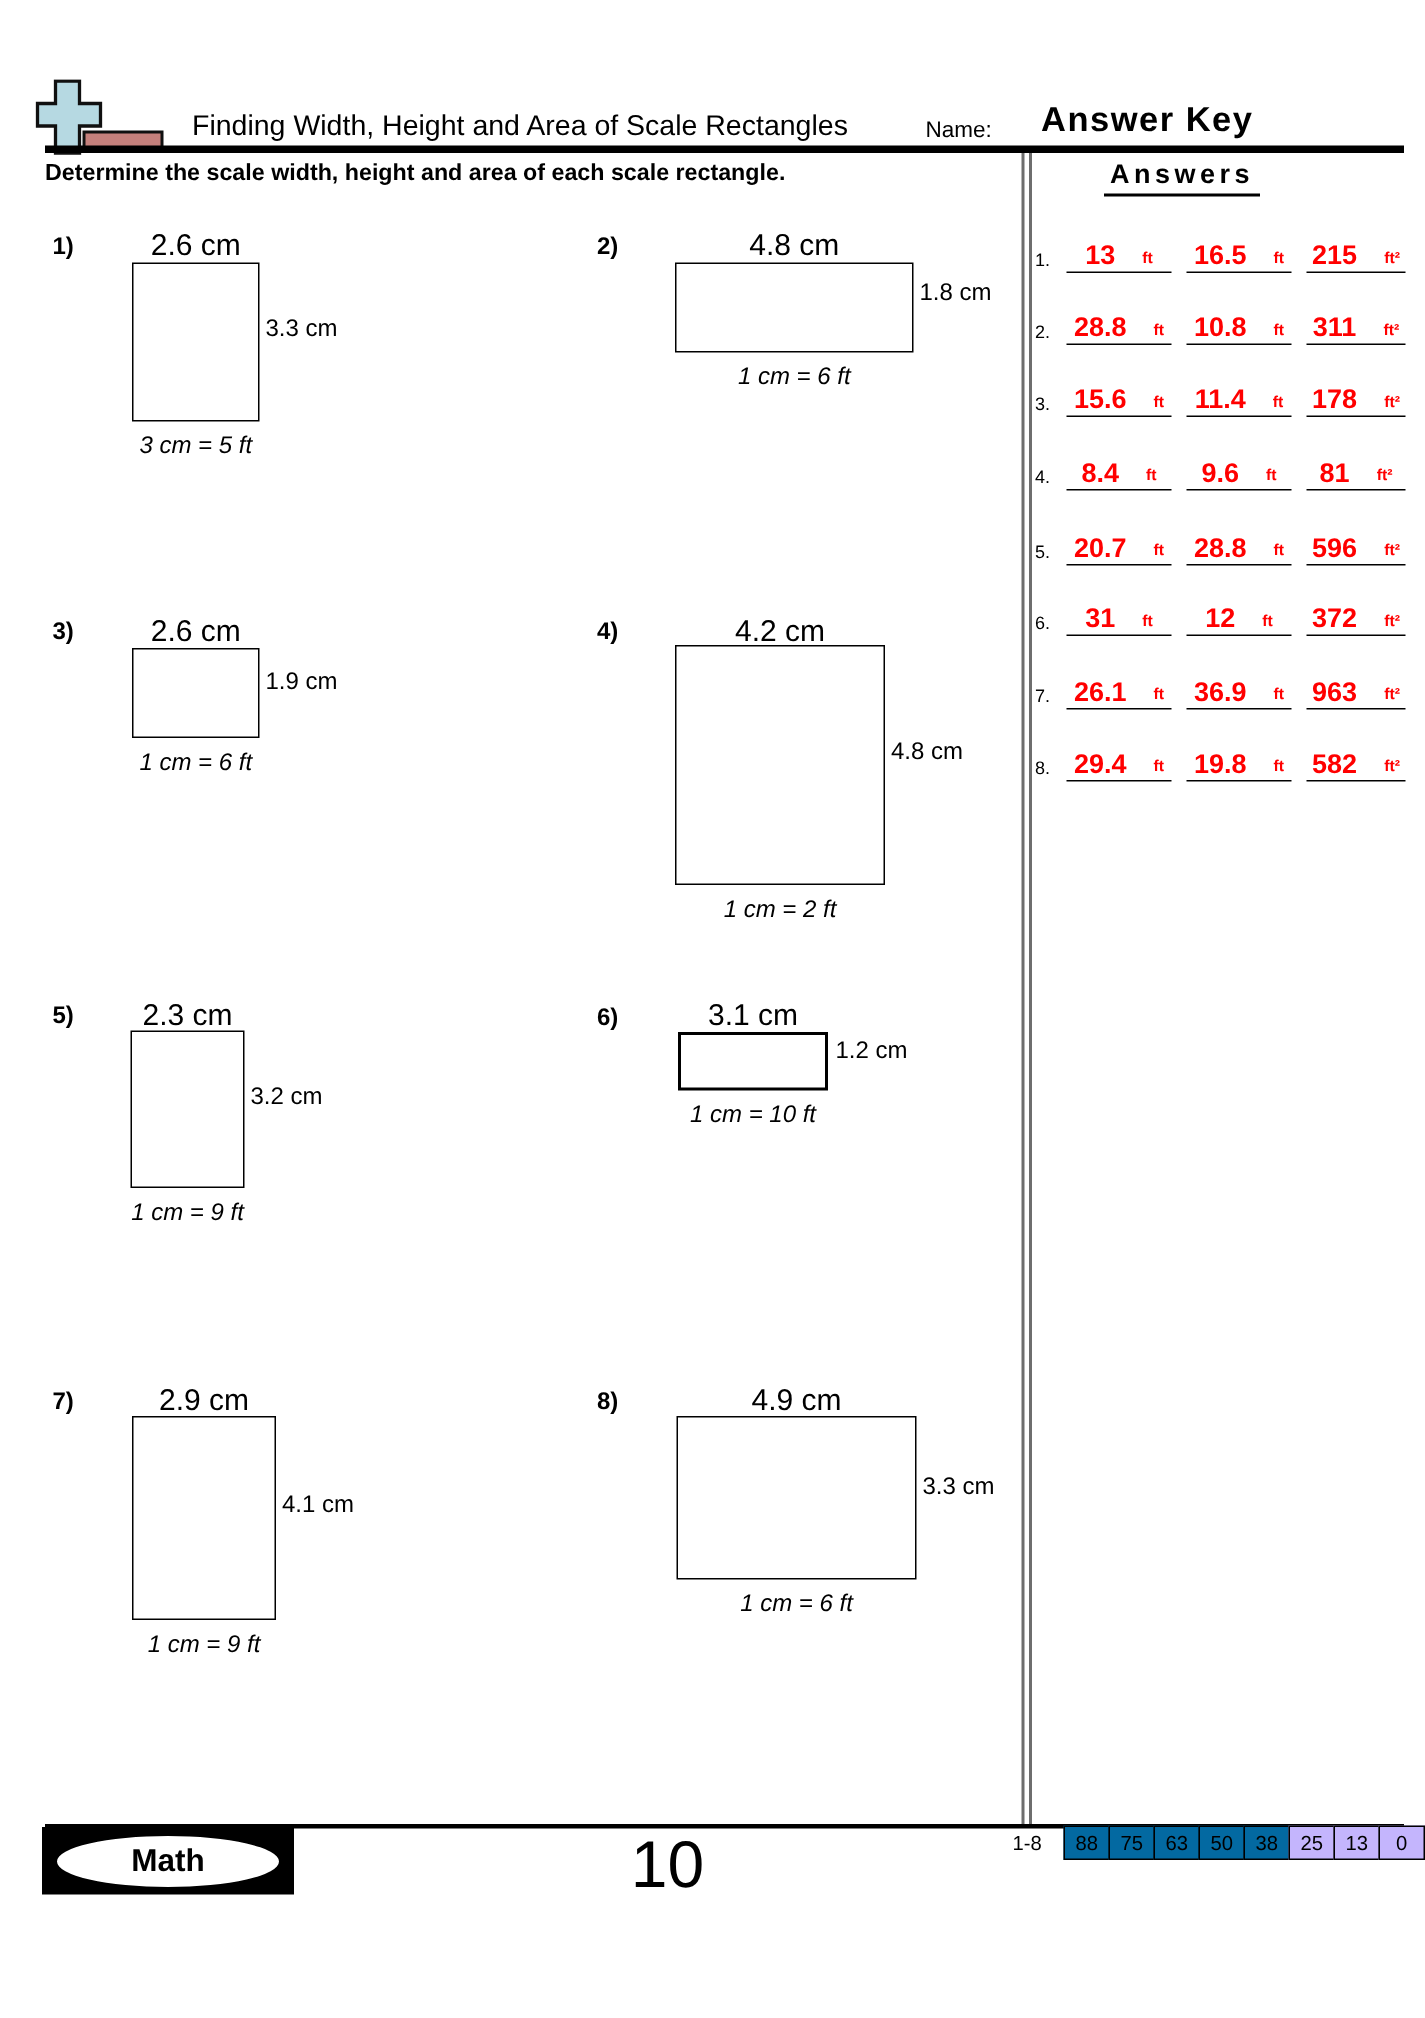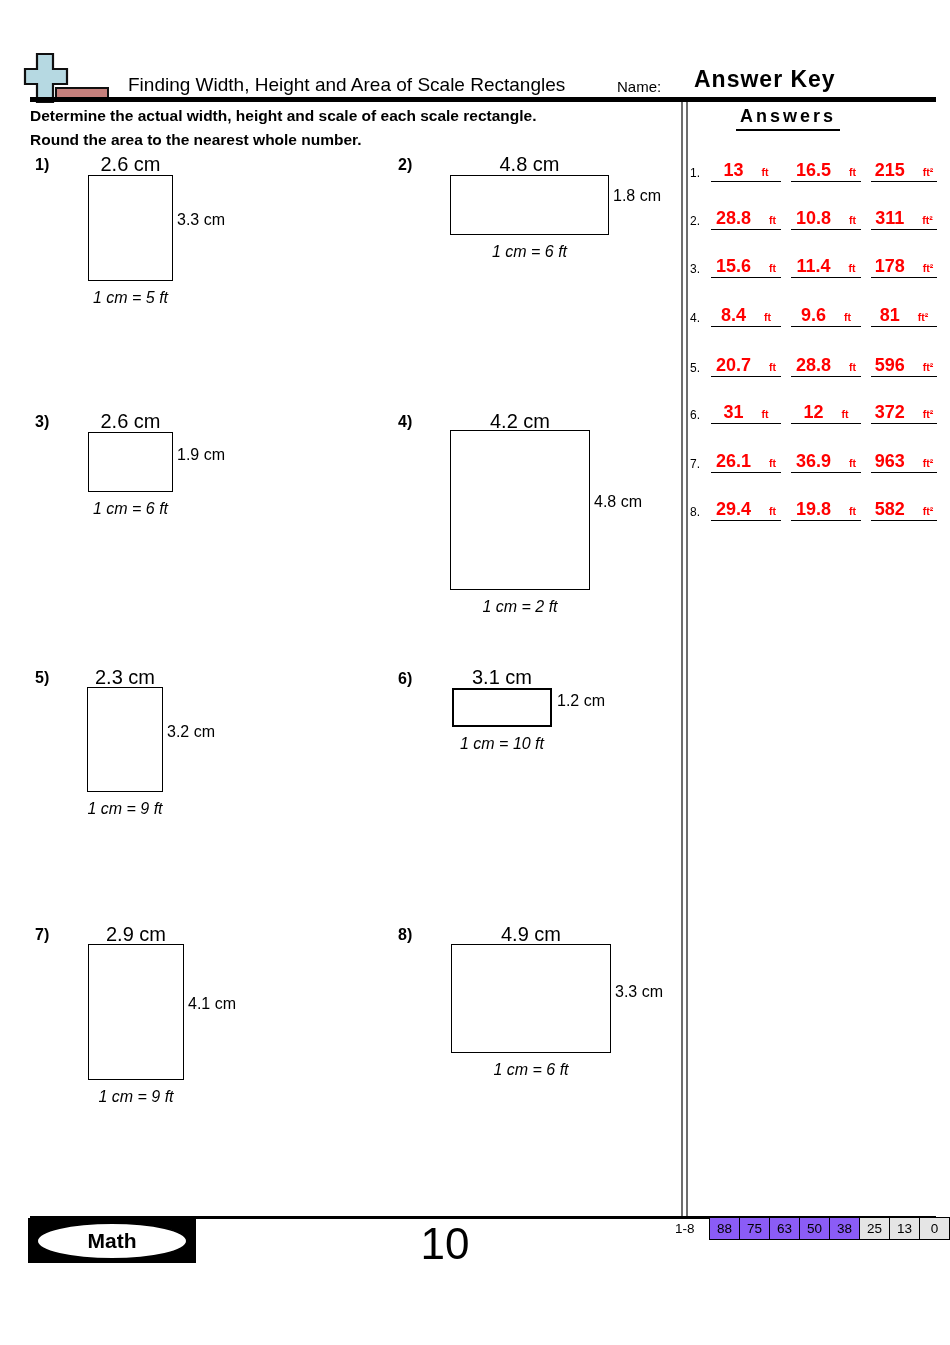--- a/index.html
+++ b/index.html
@@ -73,48 +73,47 @@
   .footer-rule{position:absolute;left:30px;top:1216px;width:906px;height:3px;background:#000;}
   .math-logo{position:absolute;left:28px;top:1218px;width:168px;height:45px;background:#000;
     display:flex;align-items:center;justify-content:center;}
   .math-ellipse{width:148px;height:34px;background:#fff;border:2px solid #000;border-radius:50%;
     display:flex;align-items:center;justify-content:center;}
   .math-text{font-size:21px;font-weight:bold;}
   .page-num{position:absolute;left:395px;top:1219px;width:100px;text-align:center;font-size:44px;}
   .score-label{position:absolute;left:675px;top:1221px;font-size:13.5px;}
   .score{position:absolute;left:710px;top:1217px;display:flex;}
   .score-cell{width:29px;height:21px;border:1px solid #000;margin-left:-1px;
-    display:flex;align-items:center;justify-content:center;font-size:13.5px;background:#8b5cf6;}
-  .score-cell.hl{background:#e5e5e5;}
+    display:flex;align-items:center;justify-content:center;font-size:13.5px;background:#0369a1;}
+  .score-cell.hl{background:#c4b5fd;}
 </style>
 </head>
 <body>
 
 <div class="page">
 
   <svg class="logo" width="92" height="52" viewBox="0 0 92 52">
     <path d="M15,1 H31 V16 H45 V31 H31 V49 H15 V31 H3 V16 H15 Z" fill="#b6d9e2" stroke="#101010" stroke-width="2.2"></path>
     <rect x="34" y="35" width="52" height="13" fill="#c5807c" stroke="#101010" stroke-width="2"></rect>
   </svg>
   <div class="title">Finding Width, Height and Area of Scale Rectangles</div>
   <div class="name-label">Name:</div>
   <div class="answer-key">Answer Key</div>
   <div class="header-rule"></div>
 
-  <div class="instr instr1">Determine the actual width, height and scale of each scale rectangle.</div>
-  <div class="instr instr2">Round the area to the nearest whole number.</div>
+  <div class="instr instr1">Determine the scale width, height and area of each scale rectangle.</div>
 
   <div class="divider"></div>
 
   <div class="prob p1">
     <span class="pnum">1)</span>
     <div class="prect"></div>
     <span class="wlab">2.6 cm</span>
     <span class="hlab">3.3 cm</span>
-    <span class="slab">1 cm = 5 ft</span>
+    <span class="slab">3 cm = 5 ft</span>
   </div>
   <div class="prob p2">
     <span class="pnum">2)</span>
     <div class="prect"></div>
     <span class="wlab">4.8 cm</span>
     <span class="hlab">1.8 cm</span>
     <span class="slab">1 cm = 6 ft</span>
   </div>
   <div class="prob p3">
     <span class="pnum">3)</span>

